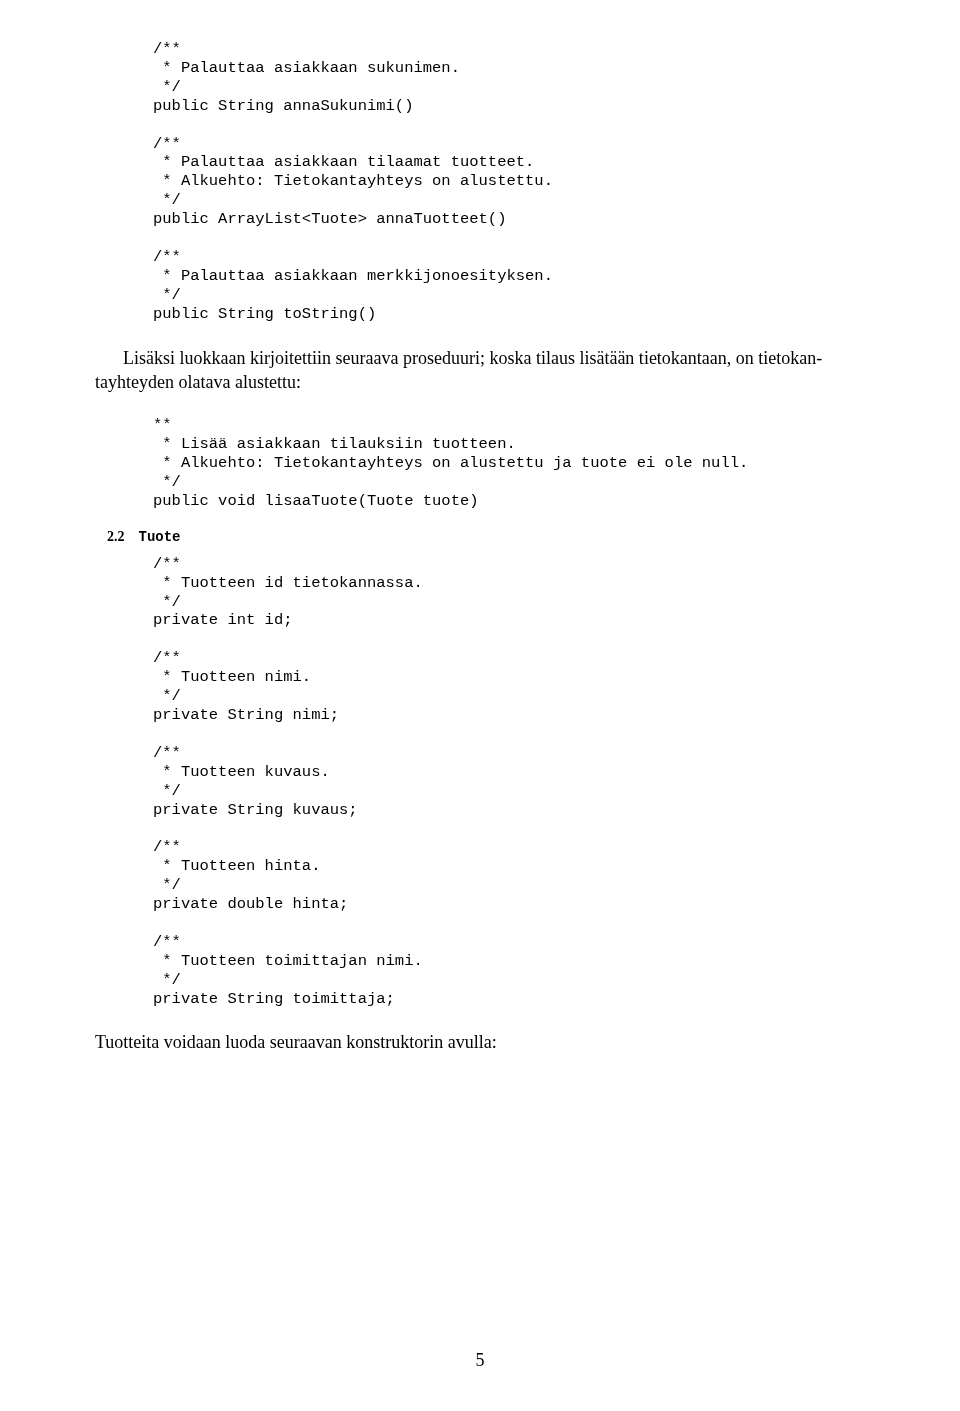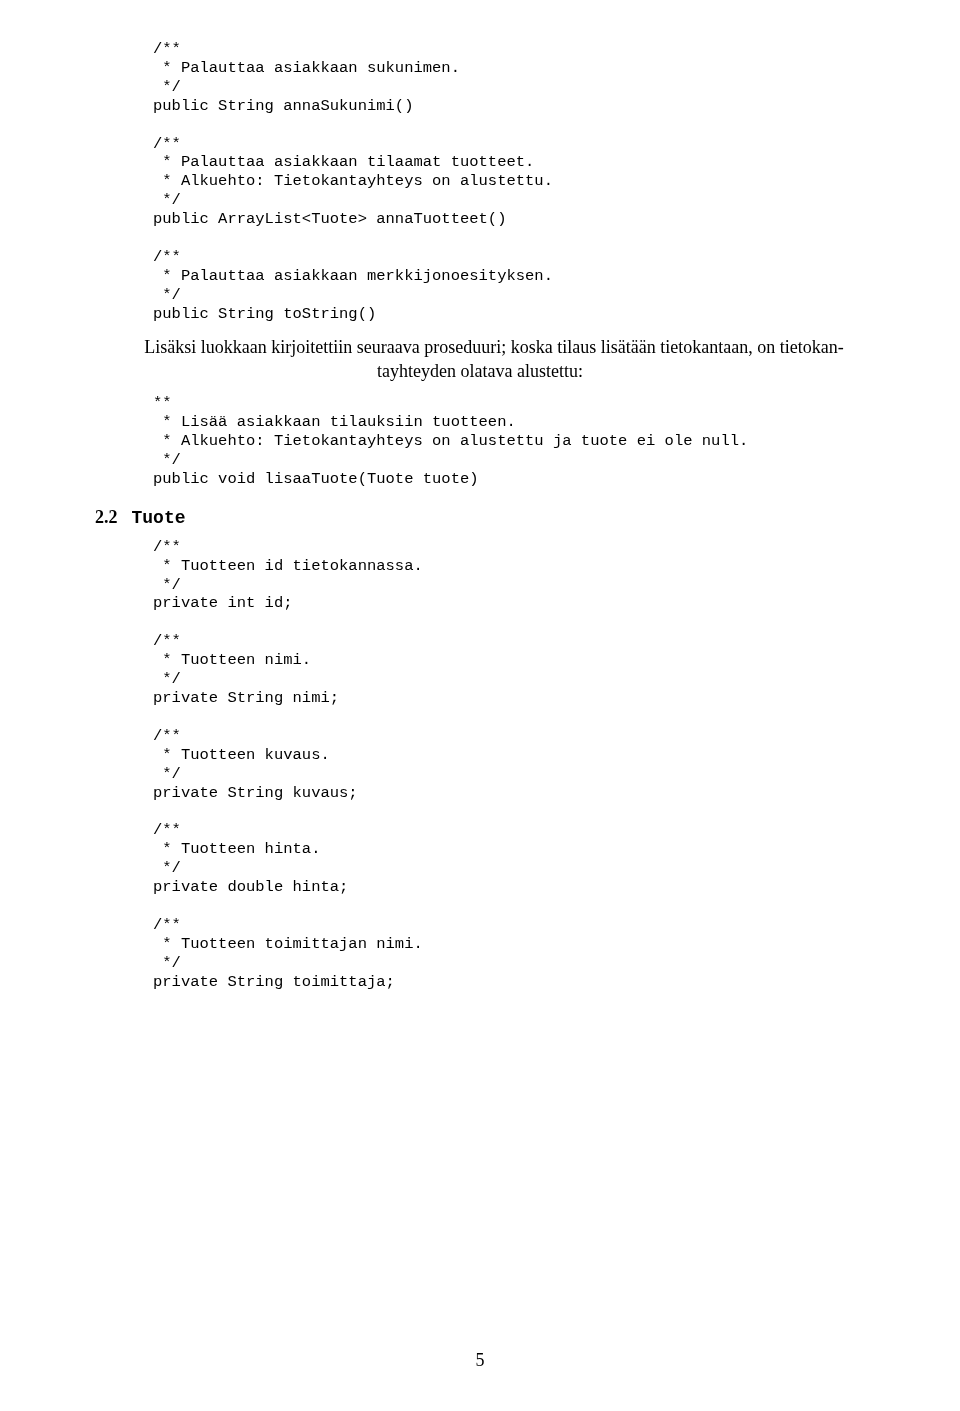--- a/index.html
+++ b/index.html
@@ -23,27 +23,26 @@
     line-height: 1.22;
     white-space: pre;
     margin: 0;
   }
   .code-indent {
     padding-left: 58px;
   }
   .body-text {
     font-size: 18px;
     line-height: 1.35;
-    margin: 11px 0;
-    text-align: center;
+    margin: 22px 0;
   }
   .section-heading {
-    font-size: 18px;
+    font-size: 14px;
     font-weight: bold;
-    margin: 18px 0 10px 0;
+    margin: 18px 0 10px 12px;
   }
   .section-heading .num {
     margin-right: 14px;
   }
   .section-heading .mono {
     font-family: "Courier New", Courier, monospace;
     font-weight: bold;
   }
   .inline-mono {
     font-family: "Courier New", Courier, monospace;
@@ -113,16 +112,17 @@
 /**
  * Tuotteen hinta.
  */
 private double hinta;
 
 /**
  * Tuotteen toimittajan nimi.
  */
 private String toimittaja;</pre>
 
+  <div class="body-text">Tuotteita voidaan luoda seuraavan konstruktorin avulla:</div>
 
   <div class="page-number">5</div>
 
 </div>
 
 </body></html>

